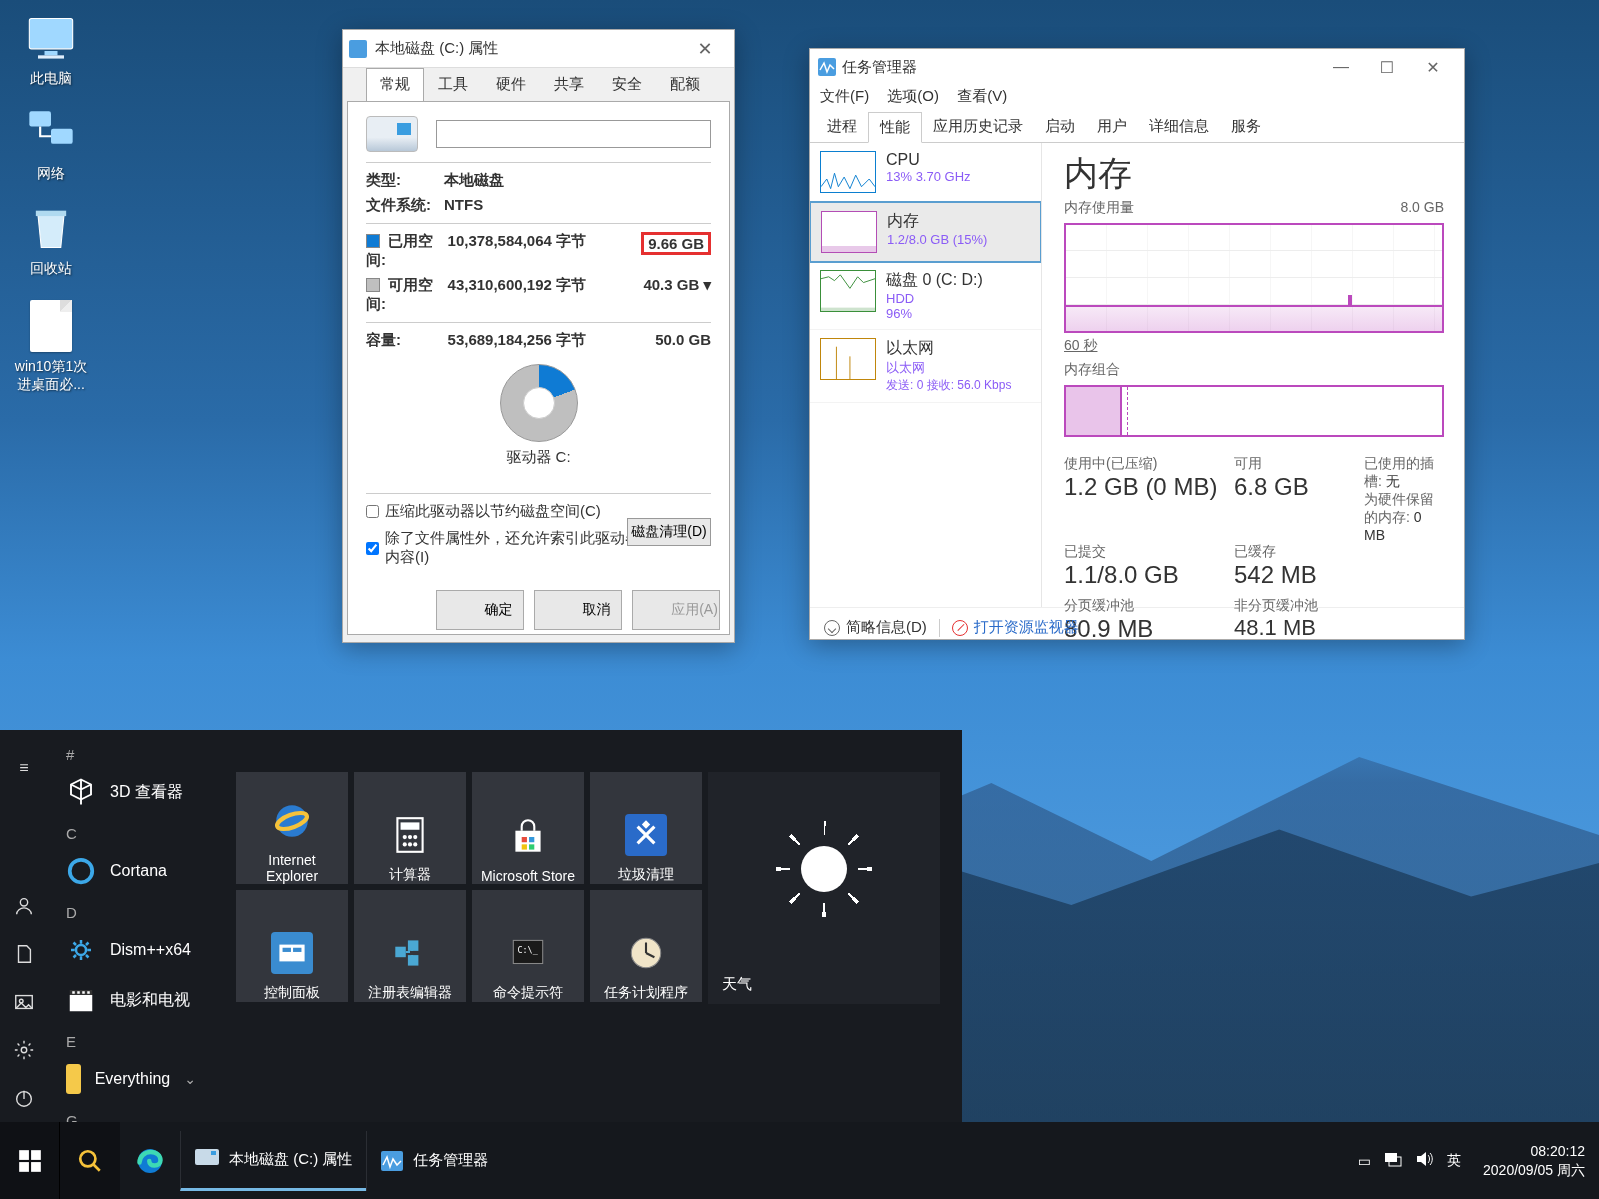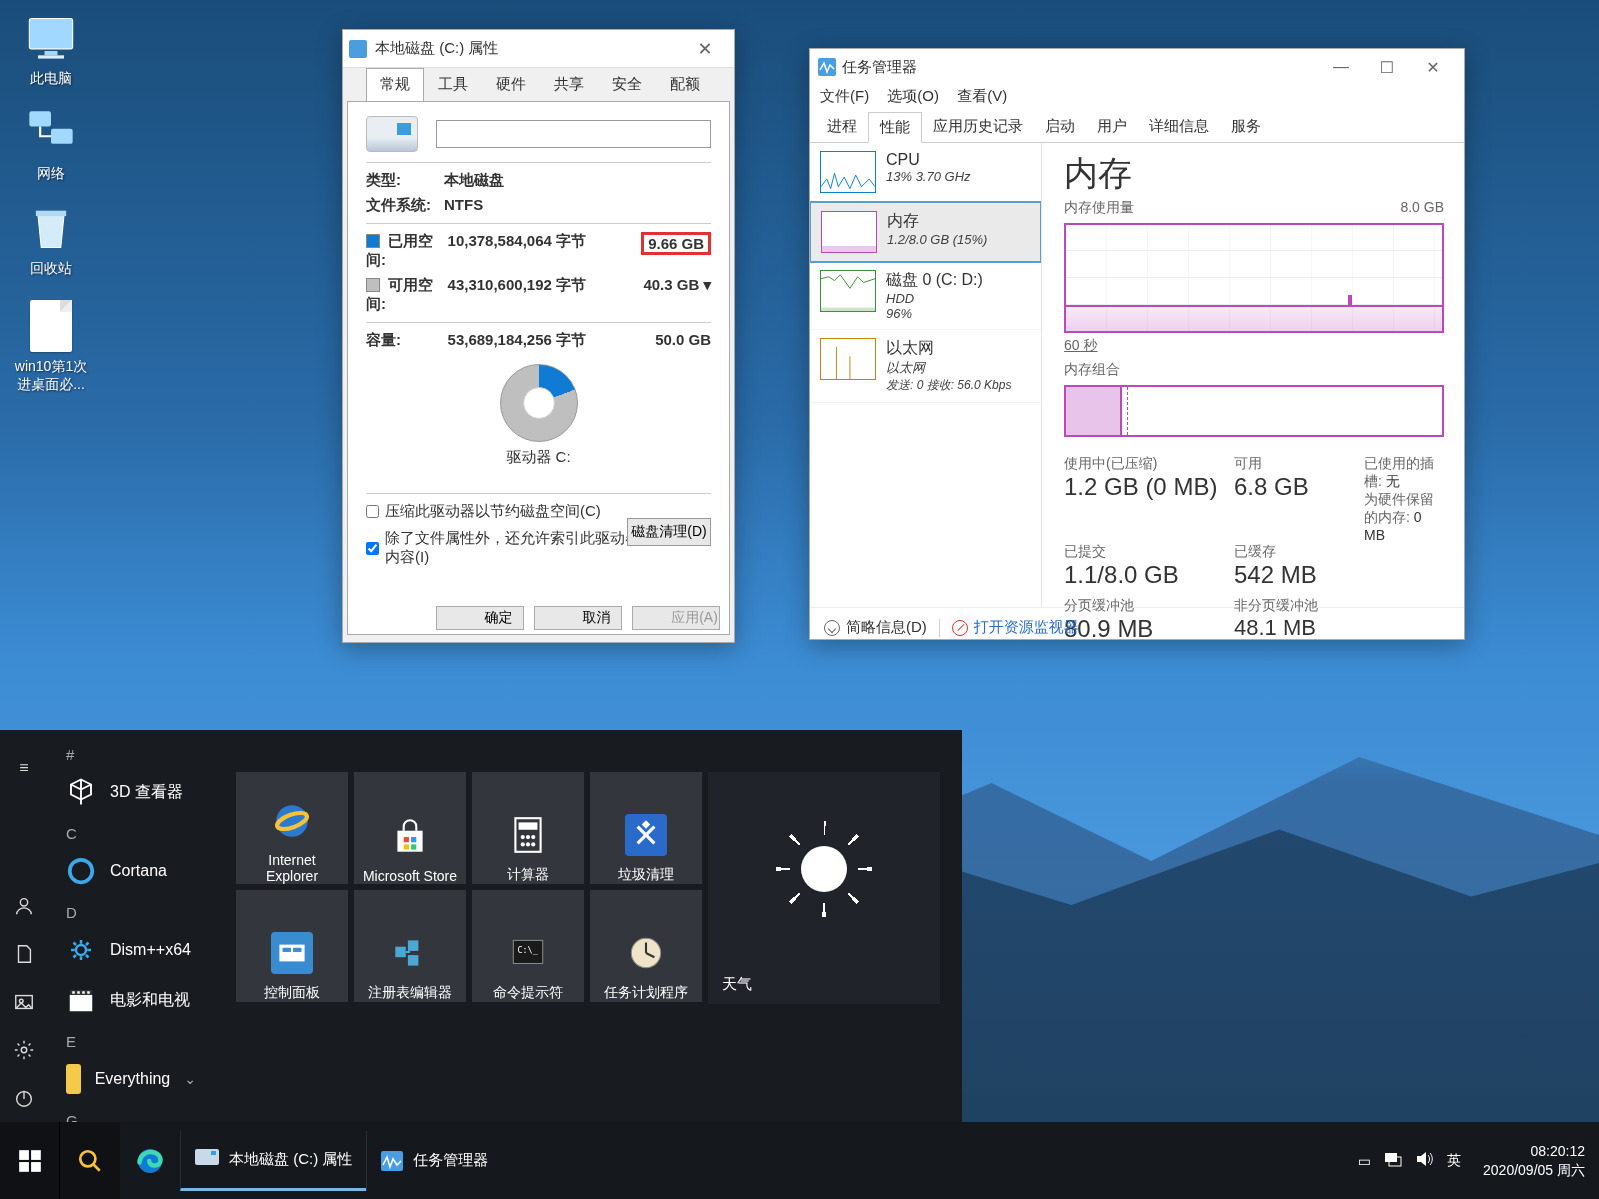--- a/index.html
+++ b/index.html
@@ -46,21 +46,21 @@
 .sq.free { background: #bfbfbf; }
 .pie-wrap { text-align: center; margin: 14px 0 4px; position: relative; }
 .pie { width: 78px; height: 78px; border-radius: 50%; margin: 0 auto; background: conic-gradient(#0f7bd4 0deg 69.5deg, #bfbfbf 69.5deg 360deg); border: 1px solid #999; position: relative; }
 .pie::after { content:''; position:absolute; inset:22px; border-radius:50%; background:#fff; border:1px solid #ccc; }
 .drv-name { margin-top: 6px; font-size: 15px; }
 .btn-clean { position: absolute; right: 18px; top: 416px; width: 84px; height: 28px; border: 1px solid #999; background: #e8e8e8; font-size: 14px; cursor: pointer; }
 .chk-line { margin: 8px 0; font-size: 15px; display: flex; align-items: center; }
 .chk-line input { margin-right: 6px; }
 .red-box { border: 3px solid #e53030; padding: 0 4px; display: inline-block; }
 .btn-row { position: absolute; bottom: 12px; right: 14px; display: flex; gap: 10px; }
-.btn-row button { width: 88px; height: 24px; border: 1px solid #aaa; background: #e8e8e8; font-size: 14px; cursor: pointer; padding-left: 37px; }
+.btn-row button { width: 88px; height: 40px; border: 1px solid #aaa; background: #e8e8e8; font-size: 14px; cursor: pointer; padding-left: 37px; }
 .btn-row button:disabled { color: #999; }
 
 
 .win-tm { position: absolute; left: 809px; top: 48px; width: 656px; height: 592px; background: #fff; border: 1px solid #aaa; box-shadow: 0 6px 24px rgba(0,0,0,.3); font-size: 15px; color: #333; }
 .win-tm .titlebar { height: 36px; display: flex; align-items: center; padding: 0 8px; }
 .win-tm .titlebar .ic { width: 18px; height: 18px; margin-right: 6px; }
 .win-tm .titlebar .t { flex: 1; font-size: 15px; }
 .win-tm .titlebar .ctl { width: 46px; text-align: center; font-size: 16px; color: #666; cursor: pointer; }
 .win-tm .menu { padding: 2px 10px 6px; font-size: 15px; color: #333; }
 .win-tm .menu span { margin-right: 14px; cursor: pointer; }
@@ -70,21 +70,21 @@
 .win-tm .body { display: flex; height: 464px; }
 .tm-side { width: 232px; border-right: 1px solid #e6e6e6; overflow: hidden; }
 .side-item { display: flex; padding: 8px 10px; border-bottom: 1px solid #f3f3f3; cursor: pointer; }
 .side-item.sel { background: #eaeaea; border: 2px solid #5a9ed0; margin: -1px; }
 .side-g { width: 56px; height: 42px; border: 1px solid #0b7fd0; margin-right: 10px; background: #fff; position: relative; overflow: hidden; }
 .side-g.mem { border-color: #b34db5; }
 .side-g.disk { border-color: #3a8f3a; }
 .side-g.eth { border-color: #c0860b; }
 .side-g svg { position: absolute; inset: 0; }
 .side-t .n { font-size: 16px; }
-.side-t .s { font-size: 13px; color: #404040; font-style: italic; }
+.side-t .s { font-size: 13px; color: #8b5cf6; }
 .tm-main { flex: 1; padding: 8px 20px 0 22px; }
 .tm-main .big { font-size: 34px; font-weight: 300; }
 .tm-main .cap { display: flex; justify-content: space-between; font-size: 14px; color: #666; margin-top: 2px; }
 .chart-big { height: 110px; border: 2px solid #bb49bd; background: #fff; margin-top: 6px; position: relative; }
 .chart-big::before { content:''; position:absolute; inset:0; background: repeating-linear-gradient(0deg, transparent 0 26px, #ddd 26px 27px), repeating-linear-gradient(90deg, transparent 0 40px, #eee 40px 41px); opacity:.5; }
 .chart-big .fill { position:absolute; left:0; right:0; bottom:0; height:26px; background: linear-gradient(180deg, rgba(187,73,189,.12), rgba(187,73,189,.25)); border-top: 2px solid #bb49bd; }
 .chart-big .bump { position:absolute; bottom:26px; right:90px; width:4px; height:10px; background:#bb49bd; }
 .cap2 { display: flex; justify-content: space-between; font-size: 14px; color: #666; margin-top: 4px; text-decoration: underline; }
 .chart-sm { height: 52px; border: 2px solid #bb49bd; background: #fff; margin-top: 6px; display: flex; }
 .chart-sm .used { width: 15%; background: rgba(187,73,189,.32); border-right: 2px solid #bb49bd; }
@@ -475,44 +475,44 @@
                 <circle cx="20" cy="20" r="15" fill="#2a7bd0"></circle>
                 <ellipse cx="20" cy="20" rx="15" ry="6" fill="none" stroke="#f5c23a" stroke-width="4" transform="rotate(-20 20 20)"></ellipse>
               </svg>
             </div>
             <div class="lbl" style="white-space:pre-line">Internet
 Explorer</div>
           </div>
         <div class="tile">
             <div class="ic">
               <svg viewBox="0 0 40 40" fill="#fff">
-                <path d="M8 14h24v20H8z"></path>
-                <path d="M14 14v-4a6 6 0 0112 0v4" fill="none" stroke="#fff" stroke-width="2"></path>
-                <rect x="14" y="20" width="5" height="5" fill="#e74c3c"></rect>
-                <rect x="21" y="20" width="5" height="5" fill="#3498db"></rect>
-                <rect x="14" y="27" width="5" height="5" fill="#f1c40f"></rect>
-                <rect x="21" y="27" width="5" height="5" fill="#2ecc71"></rect>
-              </svg>
-            </div>
-            <div class="lbl">Microsoft Store</div>
-          </div>
-        <div class="tile">
-            <div class="ic">
-              <svg viewBox="0 0 40 40" fill="#fff">
                 <rect x="8" y="4" width="24" height="32" fill="none" stroke="#fff" stroke-width="2"></rect>
                 <rect x="11" y="8" width="18" height="7"></rect>
                 <circle cx="15" cy="22" r="2"></circle>
                 <circle cx="20" cy="22" r="2"></circle>
                 <circle cx="25" cy="22" r="2"></circle>
                 <circle cx="15" cy="29" r="2"></circle>
                 <circle cx="20" cy="29" r="2"></circle>
                 <circle cx="25" cy="29" r="2"></circle>
               </svg>
             </div>
             <div class="lbl">计算器</div>
+          </div>
+        <div class="tile">
+            <div class="ic">
+              <svg viewBox="0 0 40 40" fill="#fff">
+                <path d="M8 14h24v20H8z"></path>
+                <path d="M14 14v-4a6 6 0 0112 0v4" fill="none" stroke="#fff" stroke-width="2"></path>
+                <rect x="14" y="20" width="5" height="5" fill="#e74c3c"></rect>
+                <rect x="21" y="20" width="5" height="5" fill="#3498db"></rect>
+                <rect x="14" y="27" width="5" height="5" fill="#f1c40f"></rect>
+                <rect x="21" y="27" width="5" height="5" fill="#2ecc71"></rect>
+              </svg>
+            </div>
+            <div class="lbl">Microsoft Store</div>
           </div>
         <div class="tile">
             <div class="ic" style="background:#2a6bc9;border-radius:4px;position:relative">
               <svg viewBox="0 0 40 40" fill="#fff">
                 <path d="M12 12l16 16M28 12l-16 16" stroke="#fff" stroke-width="3"></path>
                 <path d="M20 6l4 4-4 4-4-4z"></path>
               </svg>
             </div>
             <div class="lbl">垃圾清理</div>
           </div>

